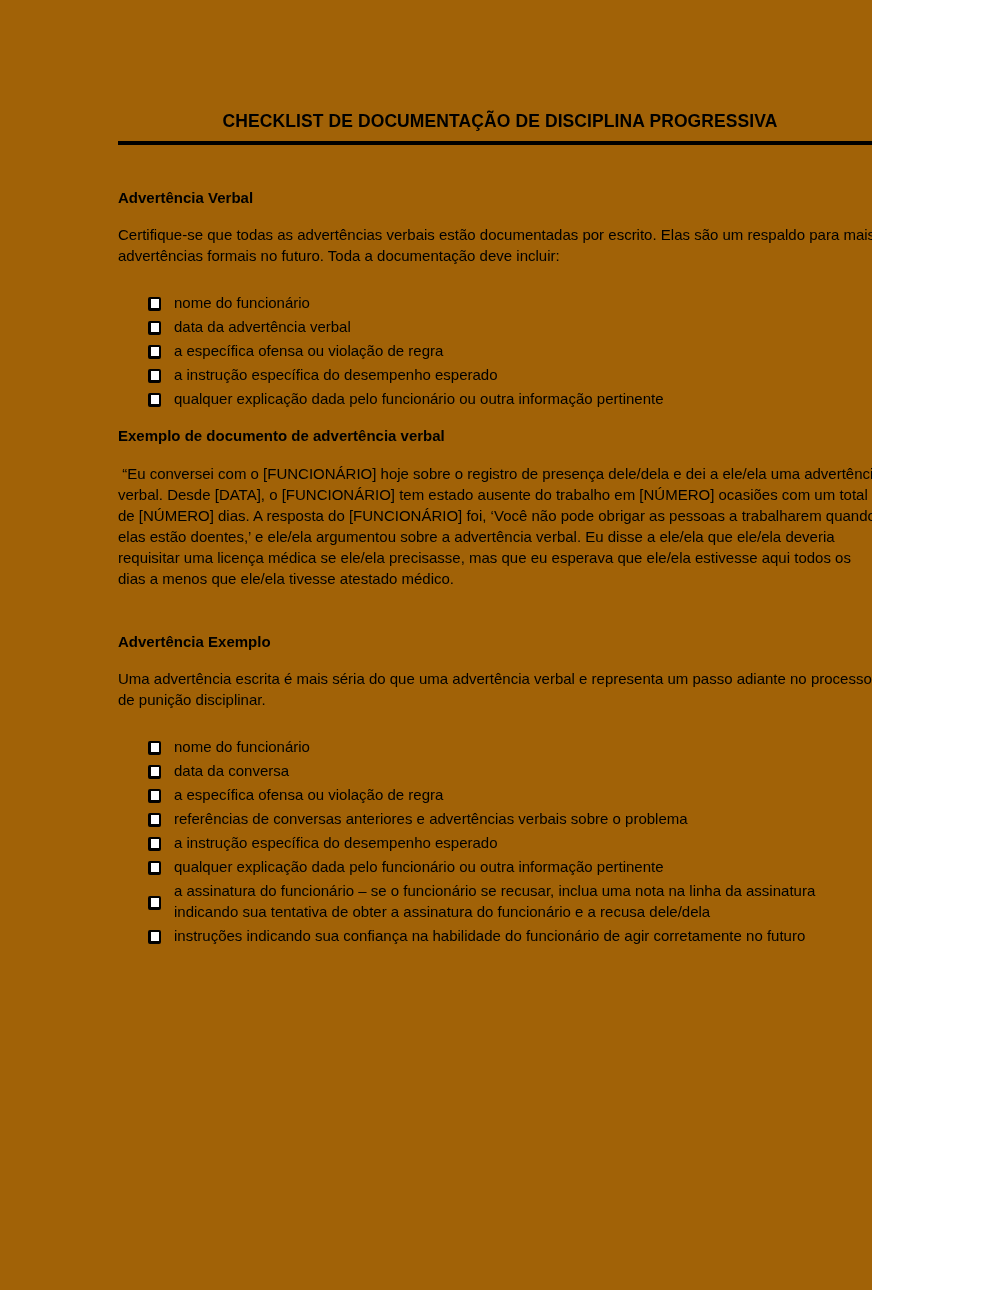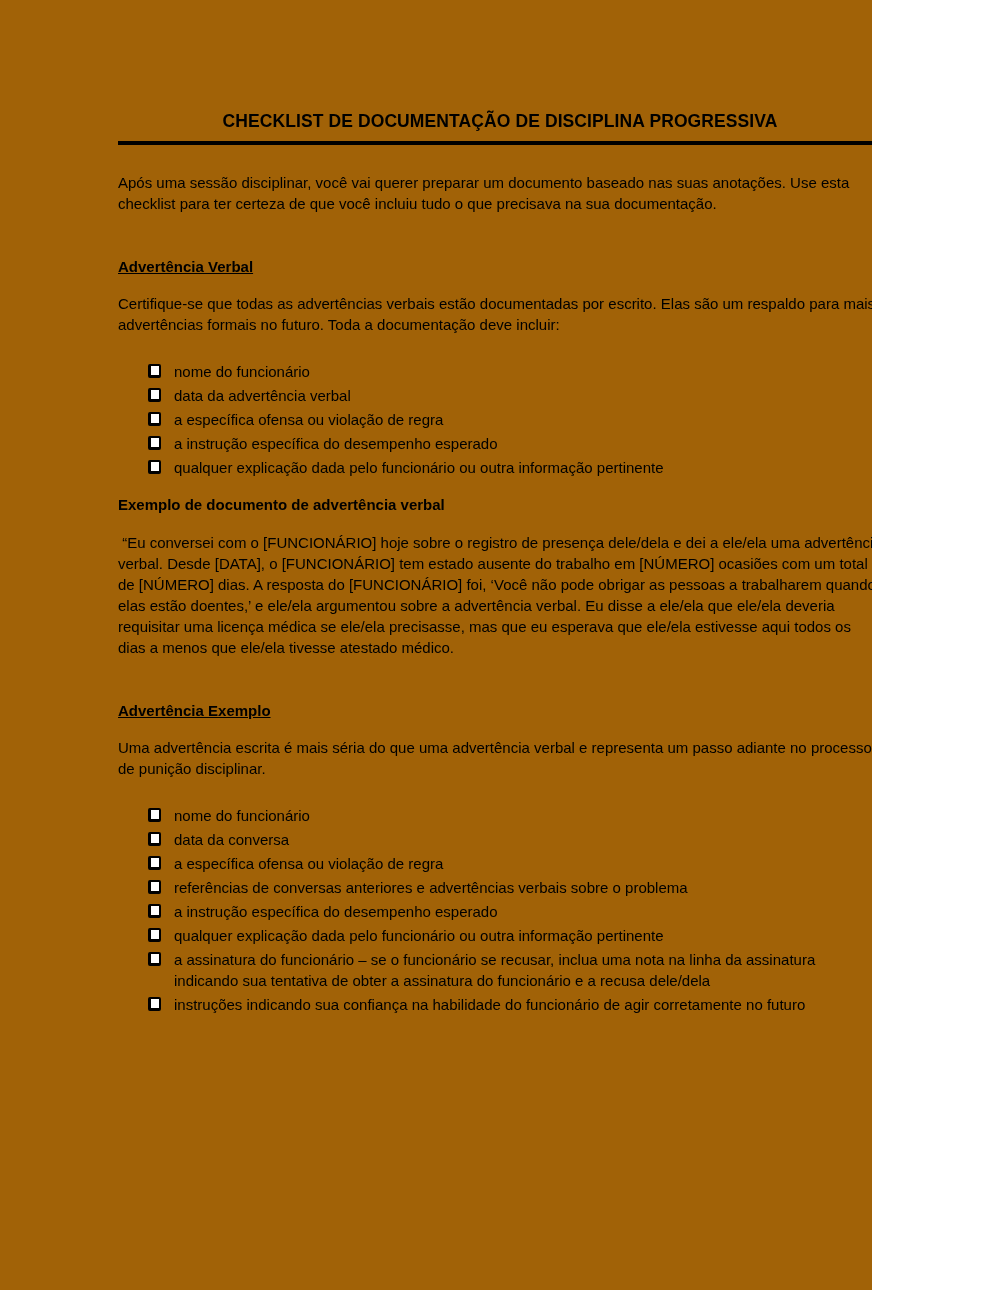--- a/index.html
+++ b/index.html
@@ -37,39 +37,38 @@
     background: #000;
     margin-top: 9px;
     border: none;
   }
   .intro { margin-top: 27px; }
   .section-heading {
     font-size: 15px;
     line-height: 21px;
     font-weight: bold;
     margin-top: 42px;
-    text-decoration: underline;
   }
   .sub-heading {
     font-size: 15px;
     line-height: 21px;
     font-weight: bold;
     margin-top: 16px;
   }
   .body-para { margin-top: 16px; }
   .body-para-2 { margin-top: 21px; }
   .example-para { margin-top: 17px; white-space: pre-wrap; }
   ul.checklist {
     list-style: none;
     margin-top: 26px;
     padding-left: 30px;
   }
   ul.checklist li {
     display: flex;
-    align-items: flex-start;
+    align-items: center;
     margin-bottom: 3px;
   }
   .checkbox {
     display: inline-block;
     flex: none;
     width: 13px;
     height: 14px;
     margin-top: 3px;
     margin-right: 13px;
     border: 2px solid #000;
@@ -82,21 +81,20 @@
 </style>
 </head>
 <body>
 
 <div class="page">
   <div class="doc">
 
     <h1 class="doc-title">CHECKLIST DE DOCUMENTAÇÃO DE DISCIPLINA PROGRESSIVA</h1>
     <div class="title-rule"></div>
 
-    <p class="intro">Após uma sessão disciplinar, você vai querer preparar um documento baseado nas suas anotações. Use esta checklist para ter certeza de que você incluiu tudo o que precisava na sua documentação.</p>
 
     <h2 class="section-heading">Advertência Verbal</h2>
     <p class="body-para">Certifique-se que todas as advertências verbais estão documentadas por escrito. Elas são um respaldo para mais advertências formais no futuro. Toda a documentação deve incluir:</p>
 
     <ul class="checklist">
       <li>
         <span class="checkbox"></span>
         <span class="check-text">nome do funcionário</span>
       </li>
       <li>

